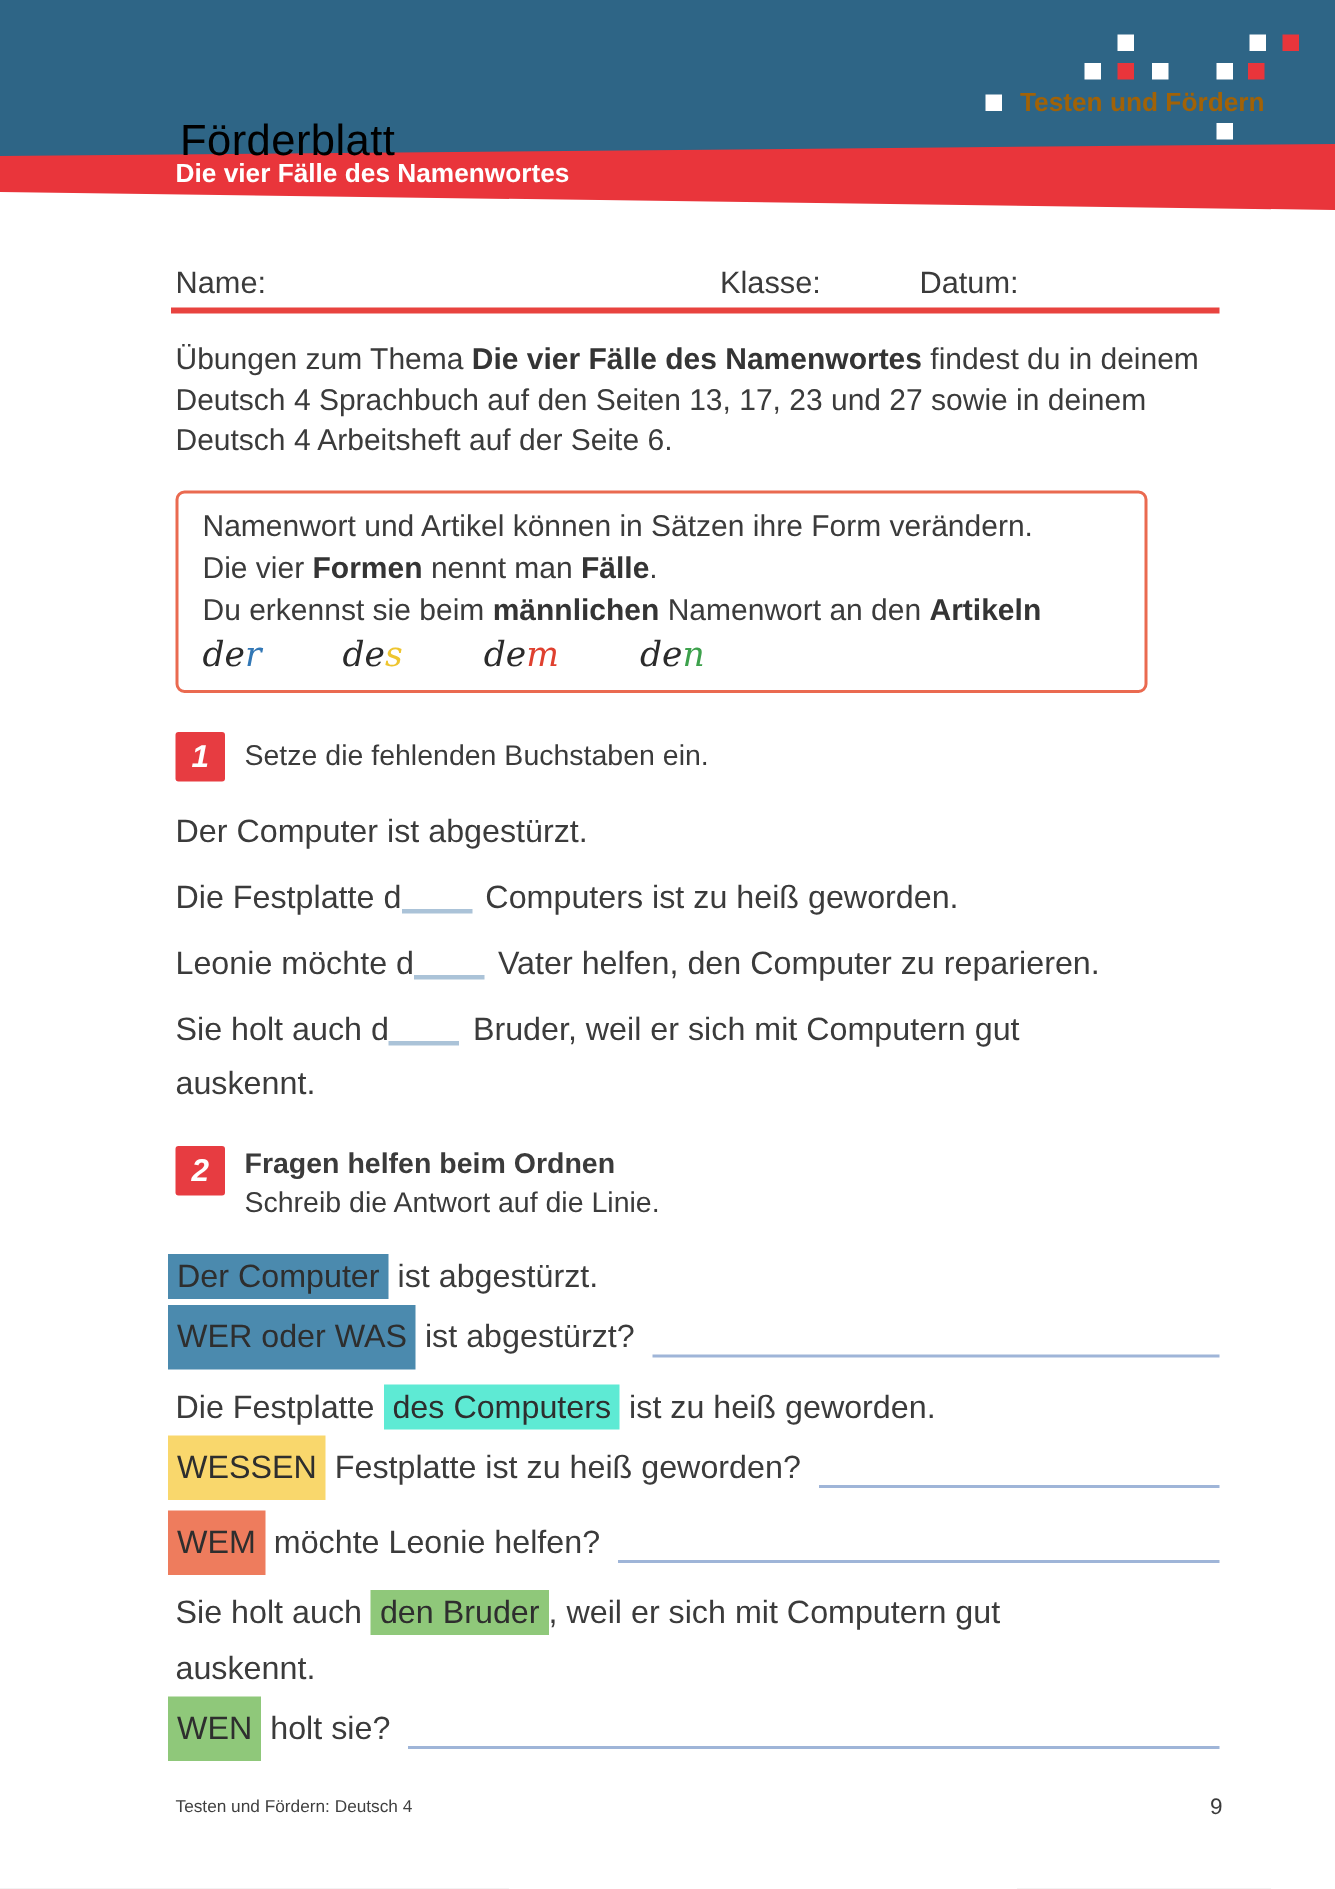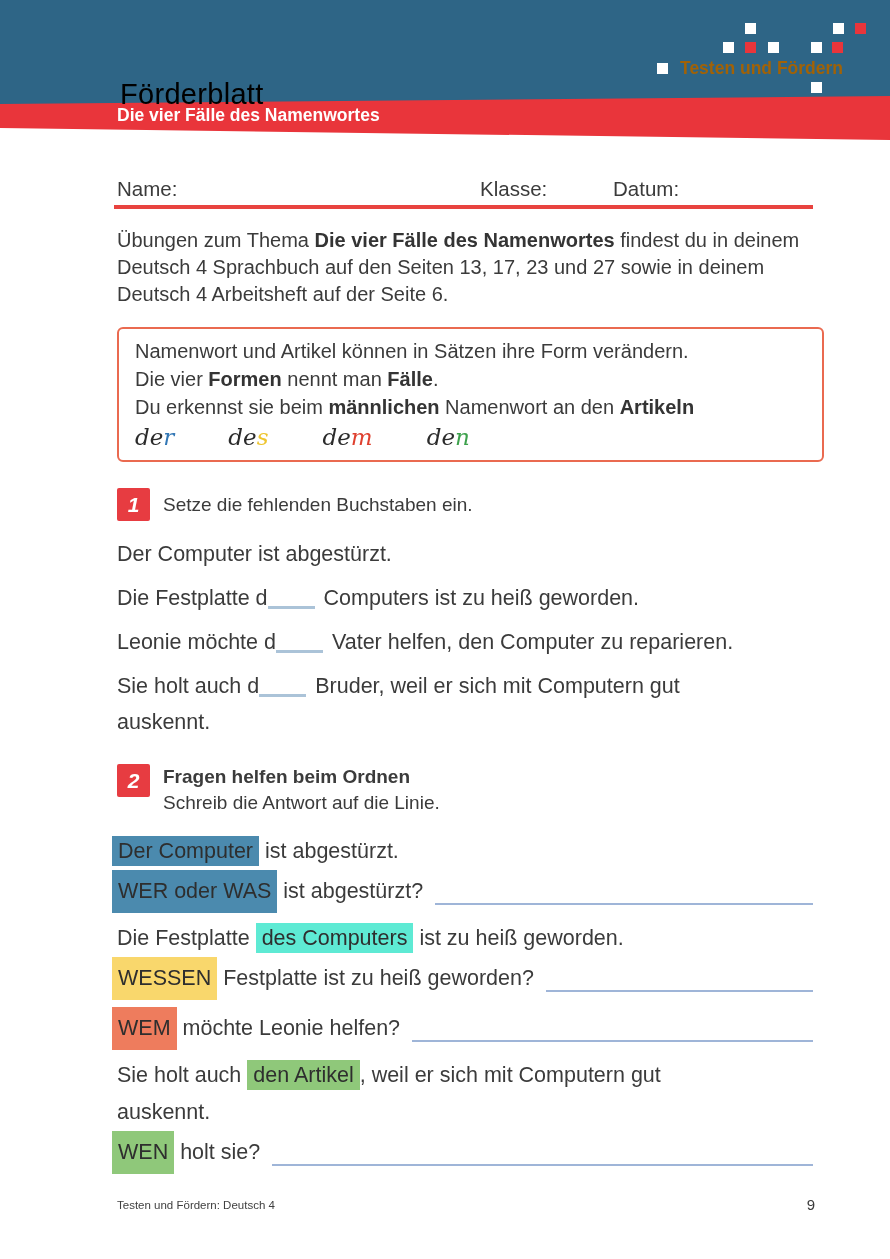--- a/index.html
+++ b/index.html
@@ -27,21 +27,21 @@
   .content { position:relative; padding:0 77px 0 117px; }
   .name-row { position:relative; margin-left:-3px; width:699px; margin-top:34px;
               border-bottom:4px solid #e8433f; padding-bottom:4px; height:34px; }
   .field-label { font-size:20.5px; color:#3b3b3b; }
   .lbl-name  { position:absolute; left:3px;  top:2px; }
   .lbl-klasse{ position:absolute; left:366px; top:2px; }
   .lbl-datum { position:absolute; left:499px; top:2px; }
   .intro { margin-top:18px; font-size:20px; line-height:27px; }
   .intro b, .info-box b { font-weight:bold; color:#343434; }
   .info-box { margin-top:19px; border:2px solid #ea6a50; border-radius:6px;
-              padding:8px 16px 8px 16px; width:707px; }
+              padding:8px 16px 8px 16px; width:648px; }
   .ib-line { font-size:20px; line-height:28px; }
   .articles { display:flex; gap:54px; margin-top:1px; line-height:30px;
               font-family:"DejaVu Serif", serif; font-style:italic; font-size:23px; color:#2b2b2b; }
   
   .ex-header { display:flex; gap:13px; }
   .ex1-header { margin-top:26px; align-items:center; }
   .ex2-header { margin-top:24px; align-items:flex-start; }
   .ex-num { width:33px; height:33px; flex:none; background:#e73c41; color:#fff;
             font-weight:bold; font-style:italic; font-size:21px; border-radius:2px;
             display:flex; align-items:center; justify-content:center; }
@@ -156,21 +156,21 @@
 
       <div class="pair">
         <p class="q-row">
             <span class="hl lead" style="background-color: rgb(238, 124, 93);">WEM</span>
             <span> möchte Leonie helfen?</span>
             <span class="answer-line"></span>
           </p>
       </div>
 
       <div class="pair">
-        <p class="wrap-narrow"><span>Sie holt auch </span><span class="hl" style="background-color: rgb(143, 200, 122);">den Artikel</span><span>, weil er sich mit Computern gut auskennt.</span></p>
+        <p class="wrap-narrow"><span>Sie holt auch </span><span class="hl" style="background-color: rgb(143, 200, 122);">den Bruder</span><span>, weil er sich mit Computern gut auskennt.</span></p>
         <p class="q-row">
             <span class="hl lead" style="background-color: rgb(143, 200, 122);">WEN</span>
             <span> holt sie?</span>
             <span class="answer-line"></span>
           </p>
       </div>
 
     </div>
   </div>
 

